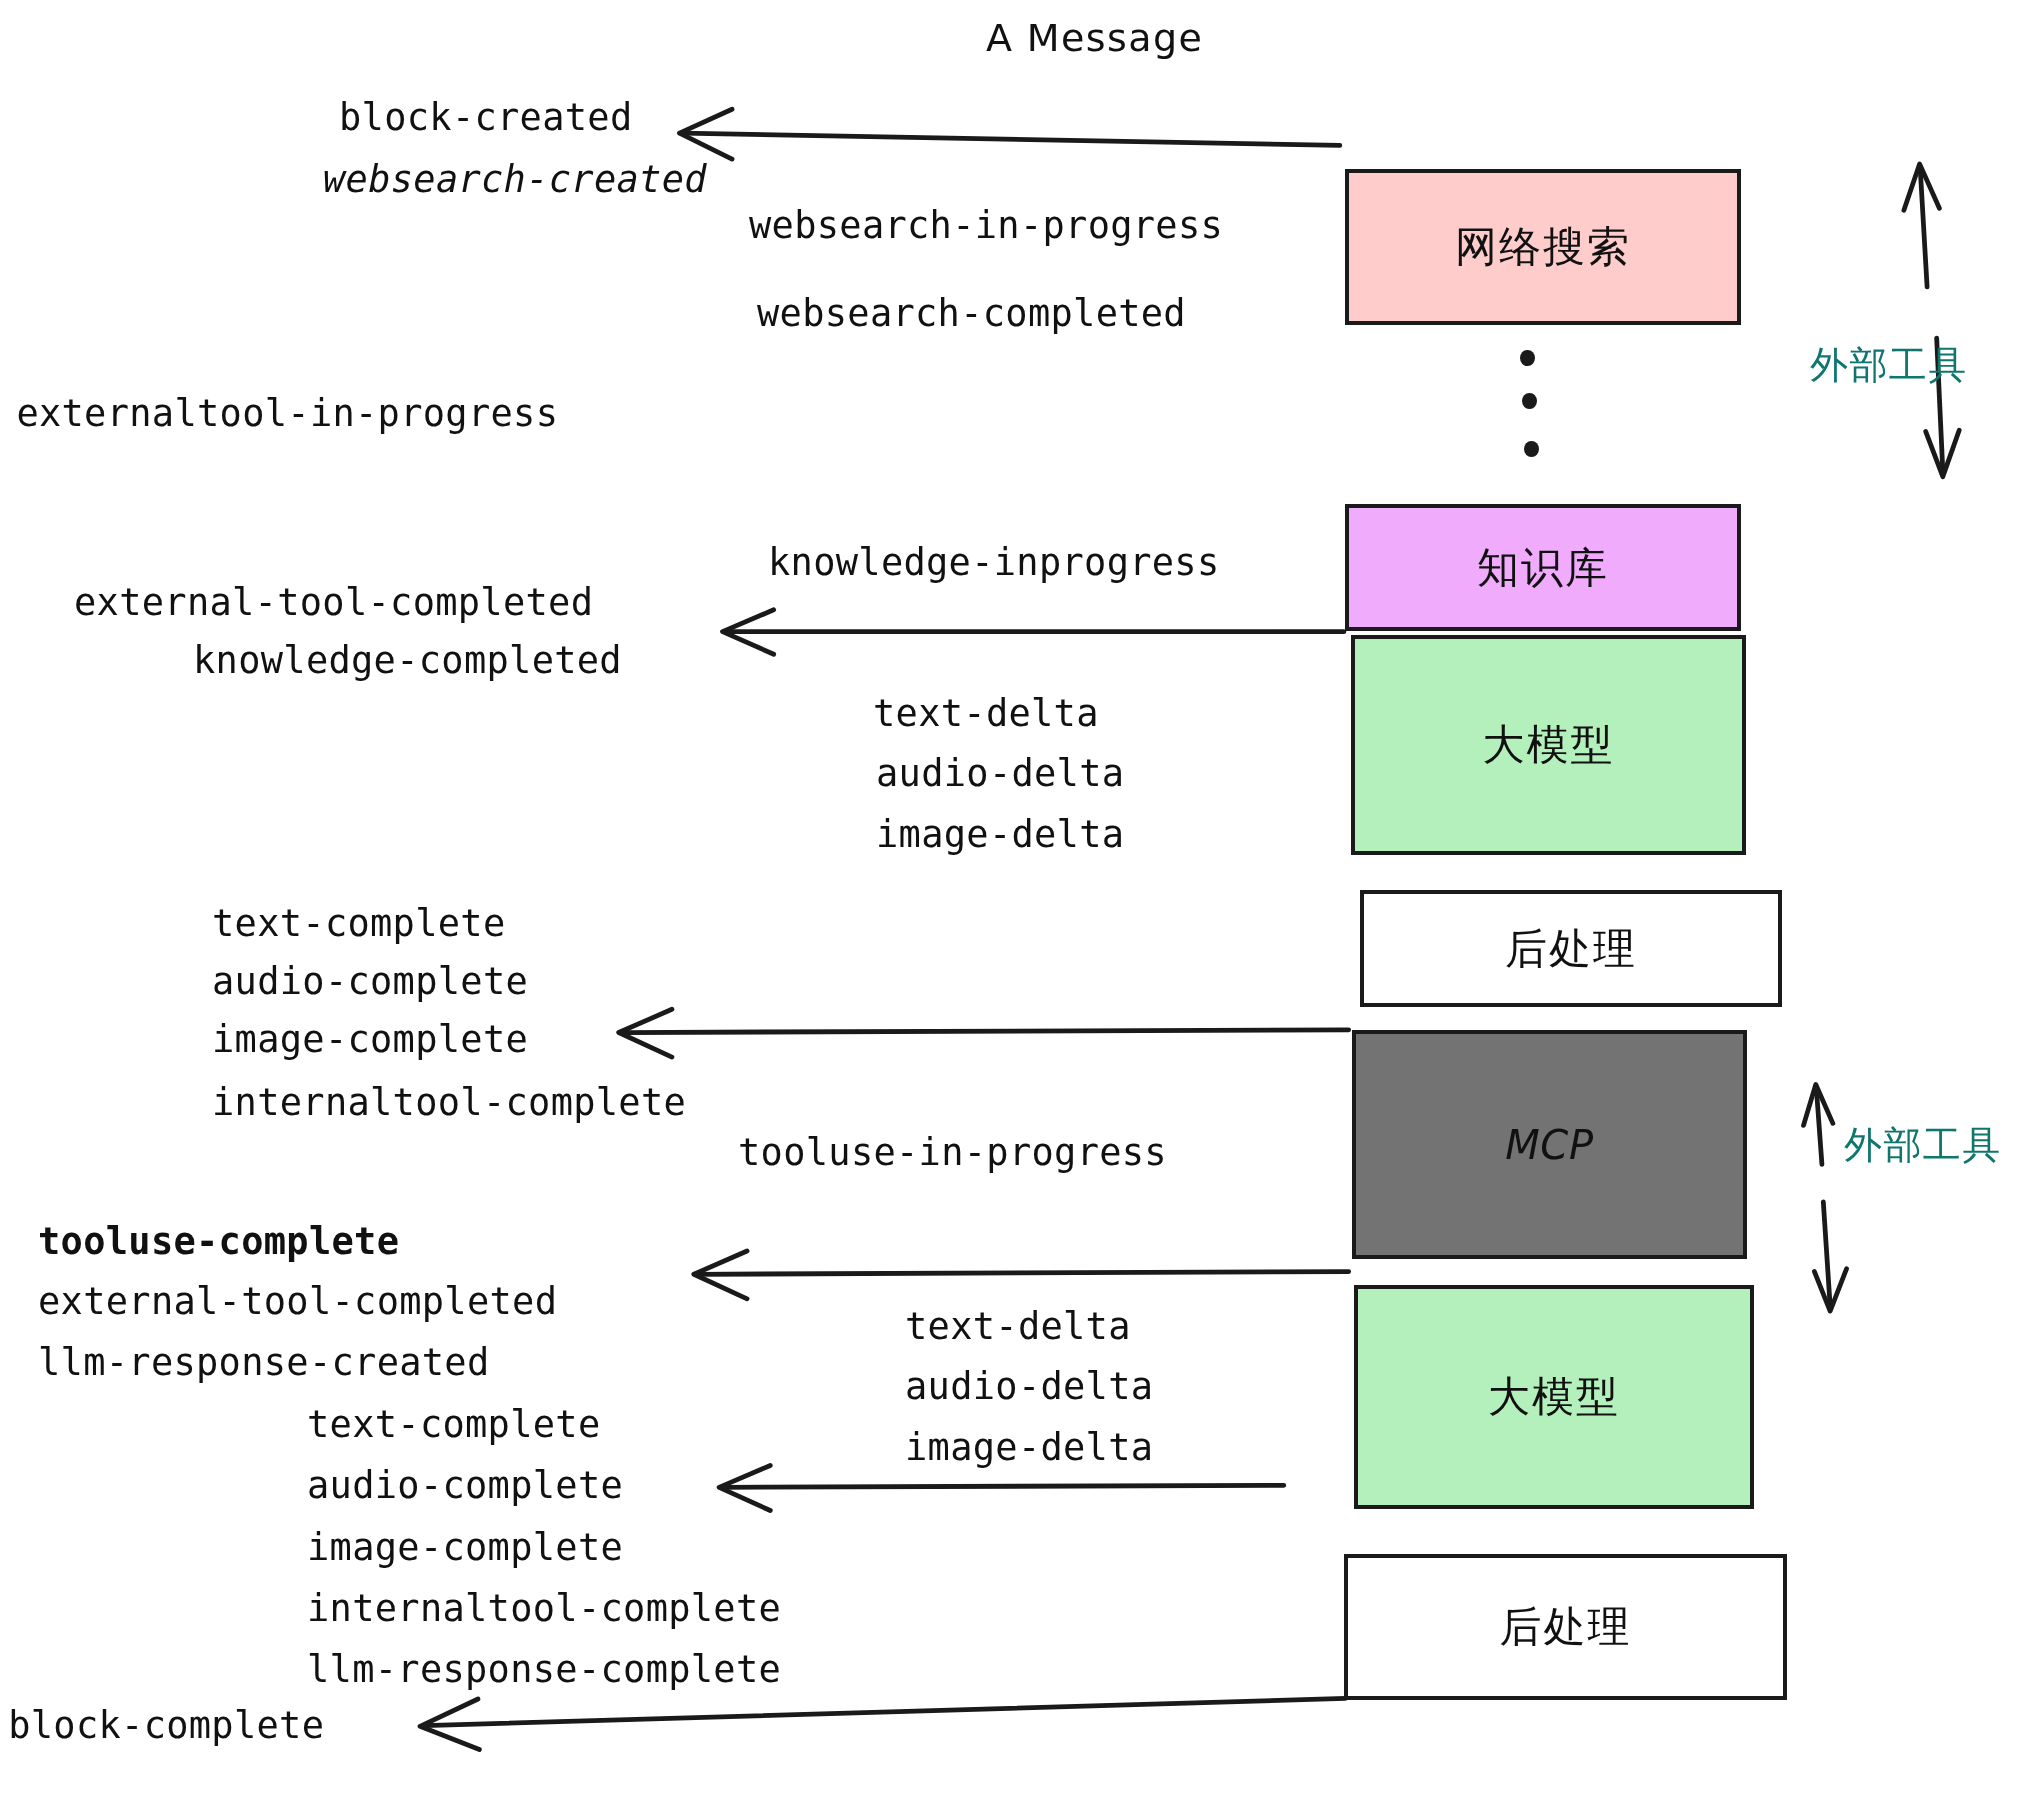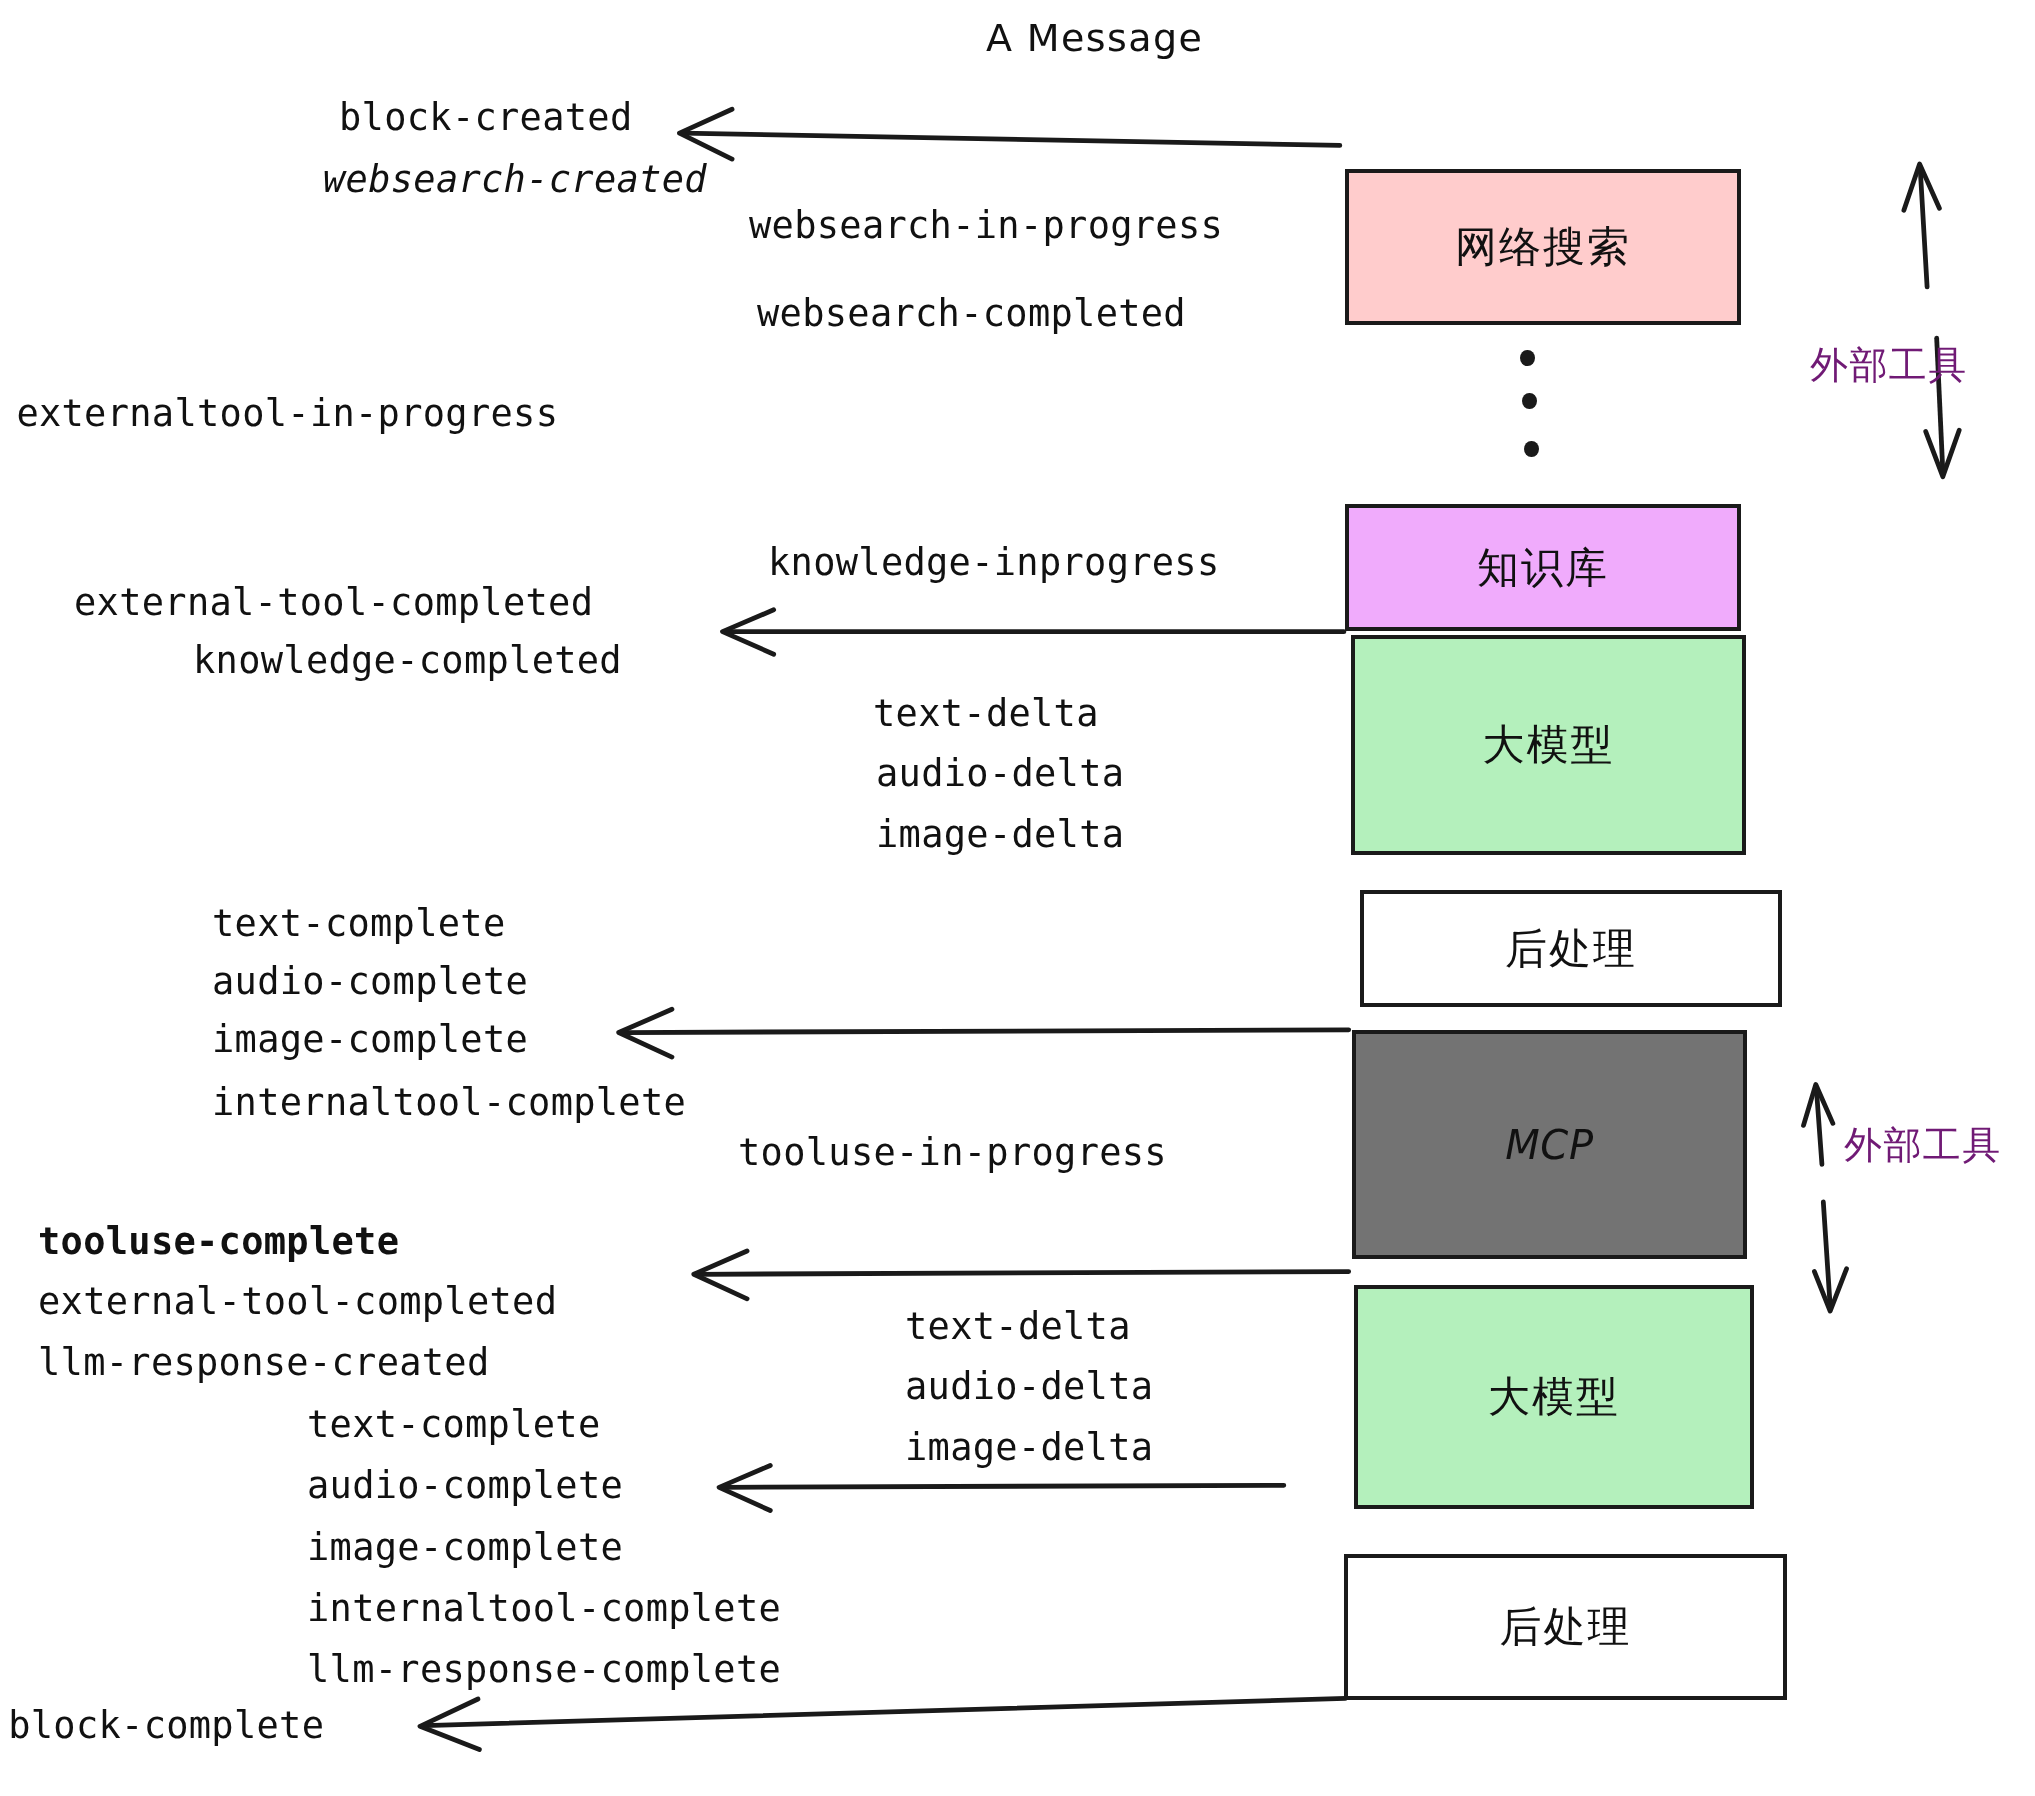--- a/index.html
+++ b/index.html
@@ -51,21 +51,21 @@
   .box.mcp .lbl {
     font-family: "DejaVu Sans", sans-serif;
     font-size: 40px;
     font-style: italic;
     letter-spacing: 0.7px;
   }
   .sidelabel {
     position: absolute;
     font-family: Liberation Mono, monospace;
     font-size: 38px;
-    color: #701a75;
+    color: #0f766e;
     white-space: nowrap;
     letter-spacing: 1.4px;
   }
   .dot {
     position: absolute;
     width: 15px;
     height: 16.4px;
     background: #1a1a1a;
     border-radius: 50%;
   }

